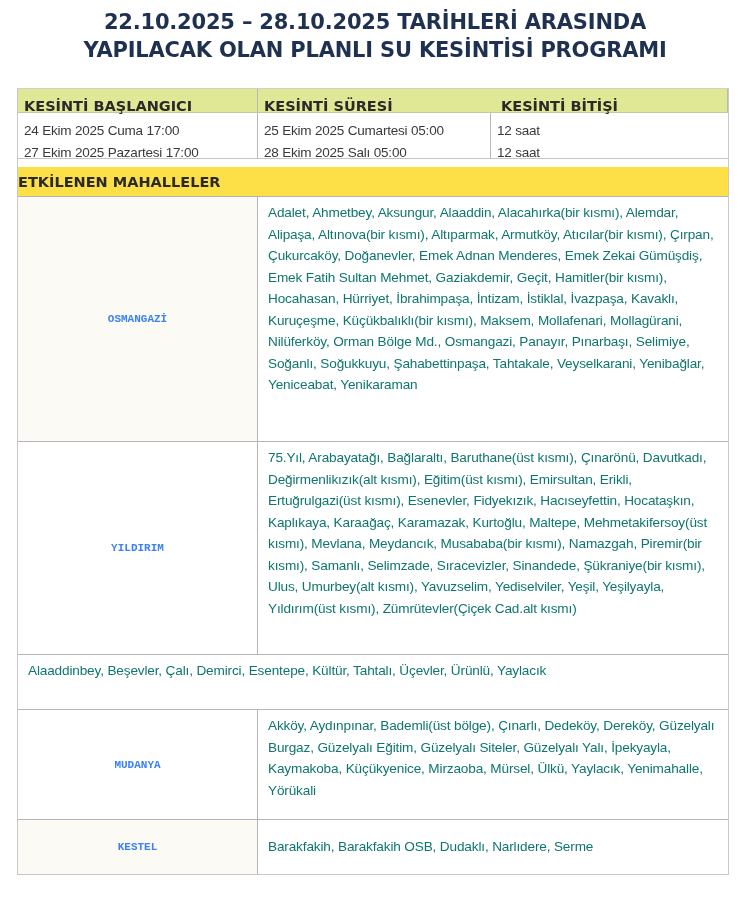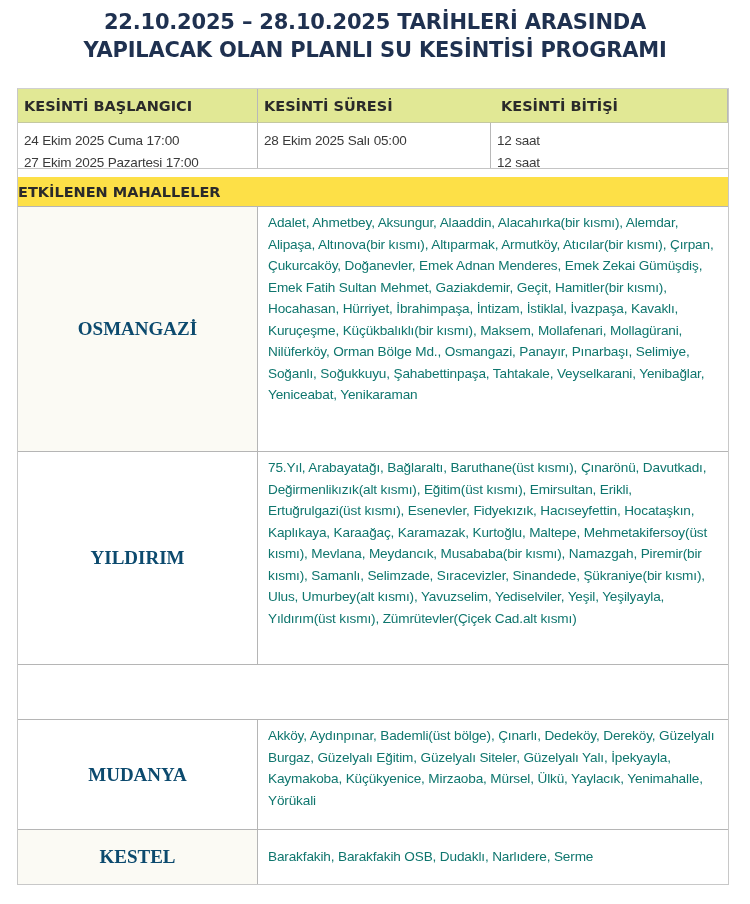--- a/index.html
+++ b/index.html
@@ -9,39 +9,39 @@
       position: absolute; left: 0; top: 8px; width: 750px;
       text-align: center; color: #1f3150; font-weight: bold;
       font-size: 21px; line-height: 28px; letter-spacing: -0.2px;
       font-family: "DejaVu Sans", sans-serif;
     }
     .title div { white-space: nowrap; }
     .tbl {
       position: absolute; left: 17px; top: 88px; width: 712px;
       border: 1px solid #c8c8c8; border-top: 1px solid #d0d0d0;
     }
-    .hdr-row { display: flex; background: #e1e895; height: 34px; border-bottom: 1px solid #c4c8a0; }
+    .hdr-row { display: flex; background: #e1e895; height: 24px; border-bottom: 1px solid #c4c8a0; }
     .hdr-row .c { font-weight: bold; font-size: 14.5px; color: #2a2a2a; padding: 9px 6px 0 6px; font-family: "DejaVu Sans", sans-serif; }
     .c1 { width: 240px; border-right: 1px solid #b8b8b8; }
     .c2 { width: 233px; border-right: 1px solid #b8b8b8; }
     .c3 { flex: 1; }
     .date-row { display: flex; height: 46px; border-bottom: 1px solid #c4c4c4; background: #fff; }
     .date-row .c { font-size: 13.5px; color: #3a3a3a; padding: 7px 6px 0 6px; line-height: 22px; white-space: nowrap; letter-spacing: -0.2px; }
     .sec-hdr {
       background: #fde047; height: 30px; text-align: left; font-weight: bold;
       font-size: 14.5px; line-height: 30px; color: #2a2a2a; border-bottom: 1px solid #b5b5b5;
       font-family: "DejaVu Sans", sans-serif;
       margin-top: 8px;
     }
     .drow { display: flex; border-bottom: 1px solid #b5b5b5; }
     .drow:last-child { border-bottom: none; }
     .dname {
       width: 240px; border-right: 1px solid #b5b5b5; display: flex;
       align-items: center; justify-content: center; font-weight: bold;
-      font-size: 19px; color: #0c4a6e; font-family: Liberation Serif, serif;
+      font-size: 11px; color: #3b82f6; font-family: Liberation Mono, monospace;
     }
     .dname.alt { background: #fbfaf4; }
     .dlist {
       flex: 1; font-size: 13.6px; line-height: 21.5px; color: #0f766e;
       padding: 5px 8px 5px 10px; letter-spacing: -0.15px;
     }
   </style>
 </head>
 <body>
 
@@ -55,38 +55,40 @@
     <div class="c c1">KESİNTİ BAŞLANGICI</div>
     <div class="c c3">KESİNTİ SÜRESİ</div>
     <div class="c c2">KESİNTİ BİTİŞİ</div>
   </div>
   <div class="date-row">
     <div class="c c1">
       <div>24 Ekim 2025 Cuma 17:00</div>
       <div>27 Ekim 2025 Pazartesi 17:00</div>
     </div>
     <div class="c c2">
+      <div>25 Ekim 2025 Cumartesi 05:00</div>
       <div>28 Ekim 2025 Salı 05:00</div>
     </div>
     <div class="c c3">
       <div>12 saat</div>
       <div>12 saat</div>
     </div>
   </div>
   <div class="sec-hdr">ETKİLENEN MAHALLELER</div>
 
   <div class="drow" style="height:245px;">
     <div class="dname alt">OSMANGAZİ</div>
     <div class="dlist">Adalet, Ahmetbey, Aksungur, Alaaddin, Alacahırka(bir kısmı), Alemdar, Alipaşa, Altınova(bir kısmı), Altıparmak, Armutköy, Atıcılar(bir kısmı), Çırpan, Çukurcaköy, Doğanevler, Emek Adnan Menderes, Emek Zekai Gümüşdiş, Emek Fatih Sultan Mehmet, Gaziakdemir, Geçit, Hamitler(bir kısmı), Hocahasan, Hürriyet, İbrahimpaşa, İntizam, İstiklal, İvazpaşa, Kavaklı, Kuruçeşme, Küçükbalıklı(bir kısmı), Maksem, Mollafenari, Mollagürani, Nilüferköy, Orman Bölge Md., Osmangazi, Panayır, Pınarbaşı, Selimiye, Soğanlı, Soğukkuyu, Şahabettinpaşa, Tahtakale, Veyselkarani, Yenibağlar, Yeniceabat, Yenikaraman</div>
   </div>
   <div class="drow" style="height:213px;">
     <div class="dname">YILDIRIM</div>
     <div class="dlist">75.Yıl, Arabayatağı, Bağlaraltı, Baruthane(üst kısmı), Çınarönü, Davutkadı, Değirmenlikızık(alt kısmı), Eğitim(üst kısmı), Emirsultan, Erikli, Ertuğrulgazi(üst kısmı), Esenevler, Fidyekızık, Hacıseyfettin, Hocataşkın, Kaplıkaya, Karaağaç, Karamazak, Kurtoğlu, Maltepe, Mehmetakifersoy(üst kısmı), Mevlana, Meydancık, Musababa(bir kısmı), Namazgah, Piremir(bir kısmı), Samanlı, Selimzade, Sıracevizler, Sinandede, Şükraniye(bir kısmı), Ulus, Umurbey(alt kısmı), Yavuzselim, Yediselviler, Yeşil, Yeşilyayla, Yıldırım(üst kısmı), Zümrütevler(Çiçek Cad.alt kısmı)</div>
   </div>
   <div class="drow" style="height:55px;">
+    <div class="dlist">Alaaddinbey, Beşevler, Çalı, Demirci, Esentepe, Kültür, Tahtalı, Üçevler, Ürünlü, Yaylacık</div>
   </div>
   <div class="drow" style="height:110px;">
     <div class="dname">MUDANYA</div>
     <div class="dlist">Akköy, Aydınpınar, Bademli(üst bölge), Çınarlı, Dedeköy, Dereköy, Güzelyalı Burgaz, Güzelyalı Eğitim, Güzelyalı Siteler, Güzelyalı Yalı, İpekyayla, Kaymakoba, Küçükyenice, Mirzaoba, Mürsel, Ülkü, Yaylacık, Yenimahalle, Yörükali</div>
   </div>
   <div class="drow" style="height:54px;">
     <div class="dname alt">KESTEL</div>
     <div class="dlist" style="display:flex;align-items:center;">Barakfakih, Barakfakih OSB, Dudaklı, Narlıdere, Serme</div>
   </div>
 </div>

